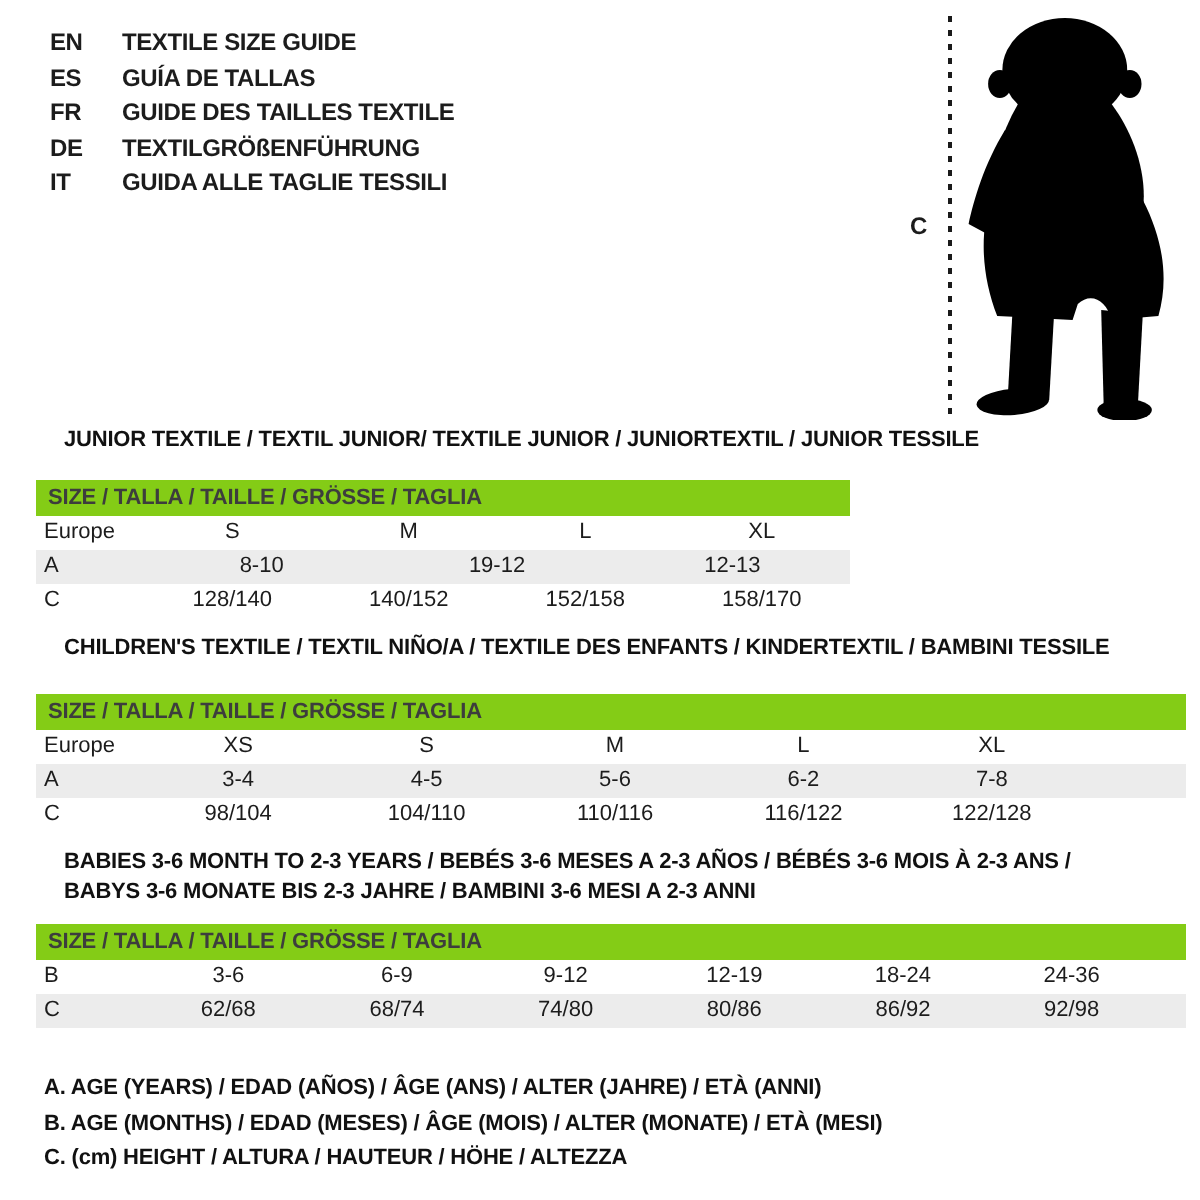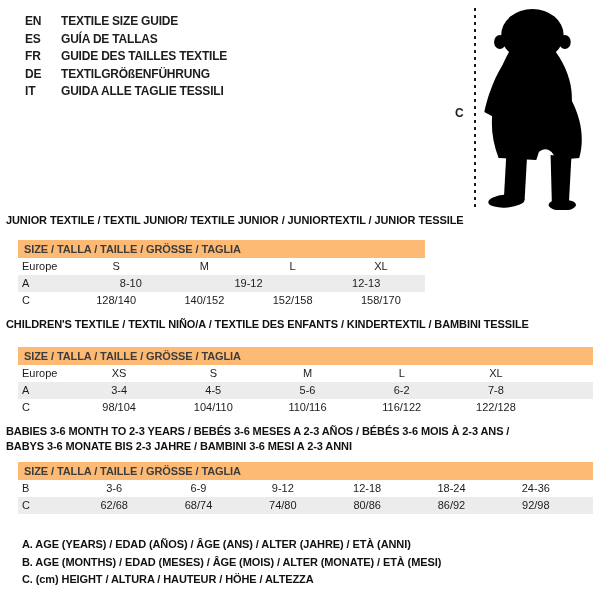--- a/index.html
+++ b/index.html
@@ -14,26 +14,26 @@
   .lang-code{width:36px;flex:0 0 36px;}
   
   .height-line{
     position:absolute;left:474px;top:8px;width:2px;height:201px;
     background-image:repeating-linear-gradient(to bottom,#1a1a1a 0 3px,transparent 3px 7px);
   }
   .height-label{position:absolute;left:455px;top:106px;font-size:12px;font-weight:bold;}
   .baby-svg{position:absolute;left:483px;top:8px;}
   
   .section-title{
-    position:absolute;left:6px;font-size:11px;font-weight:bold;letter-spacing:-0.1px;
+    position:absolute;left:32px;font-size:11px;font-weight:bold;letter-spacing:-0.1px;
     line-height:15px;white-space:nowrap;color:#111;
   }
   .stable{position:absolute;left:18px;}
   .t-head{
-    height:18px;line-height:18px;background:#fdba74;color:#3d3d3d;
+    height:18px;line-height:18px;background:#84cc16;color:#3d3d3d;
     font-size:11px;font-weight:bold;padding-left:6px;letter-spacing:-0.1px;
   }
   .t-row{display:flex;height:17px;line-height:17px;font-size:11px;align-items:center;}
   .t-row.alt{background:#ececec;}
   .t-label{flex:0 0 50px;padding-left:4px;}
   .t-cell{flex:1;text-align:center;}
   .pad-r50 .t-row{padding-right:50px;}
   .pad-r15 .t-row{padding-right:15px;}
   #table-0{width:407px;top:240px;}
   #table-1{width:575px;top:347px;}
@@ -150,21 +150,21 @@
       <span class="t-cell">122/128</span>
     </div>
   </div>
 <div class="stable pad-r15" id="table-2">
     <div class="t-head">SIZE / TALLA / TAILLE / GRÖSSE / TAGLIA</div>
     <div class="t-row">
       <span class="t-label">B</span>
       <span class="t-cell">3-6</span>
       <span class="t-cell">6-9</span>
       <span class="t-cell">9-12</span>
-      <span class="t-cell">12-18</span>
+      <span class="t-cell">12-19</span>
       <span class="t-cell">18-24</span>
       <span class="t-cell">24-36</span>
     </div>
     <div class="t-row alt">
       <span class="t-label">C</span>
       <span class="t-cell">62/68</span>
       <span class="t-cell">68/74</span>
       <span class="t-cell">74/80</span>
       <span class="t-cell">80/86</span>
       <span class="t-cell">86/92</span>

